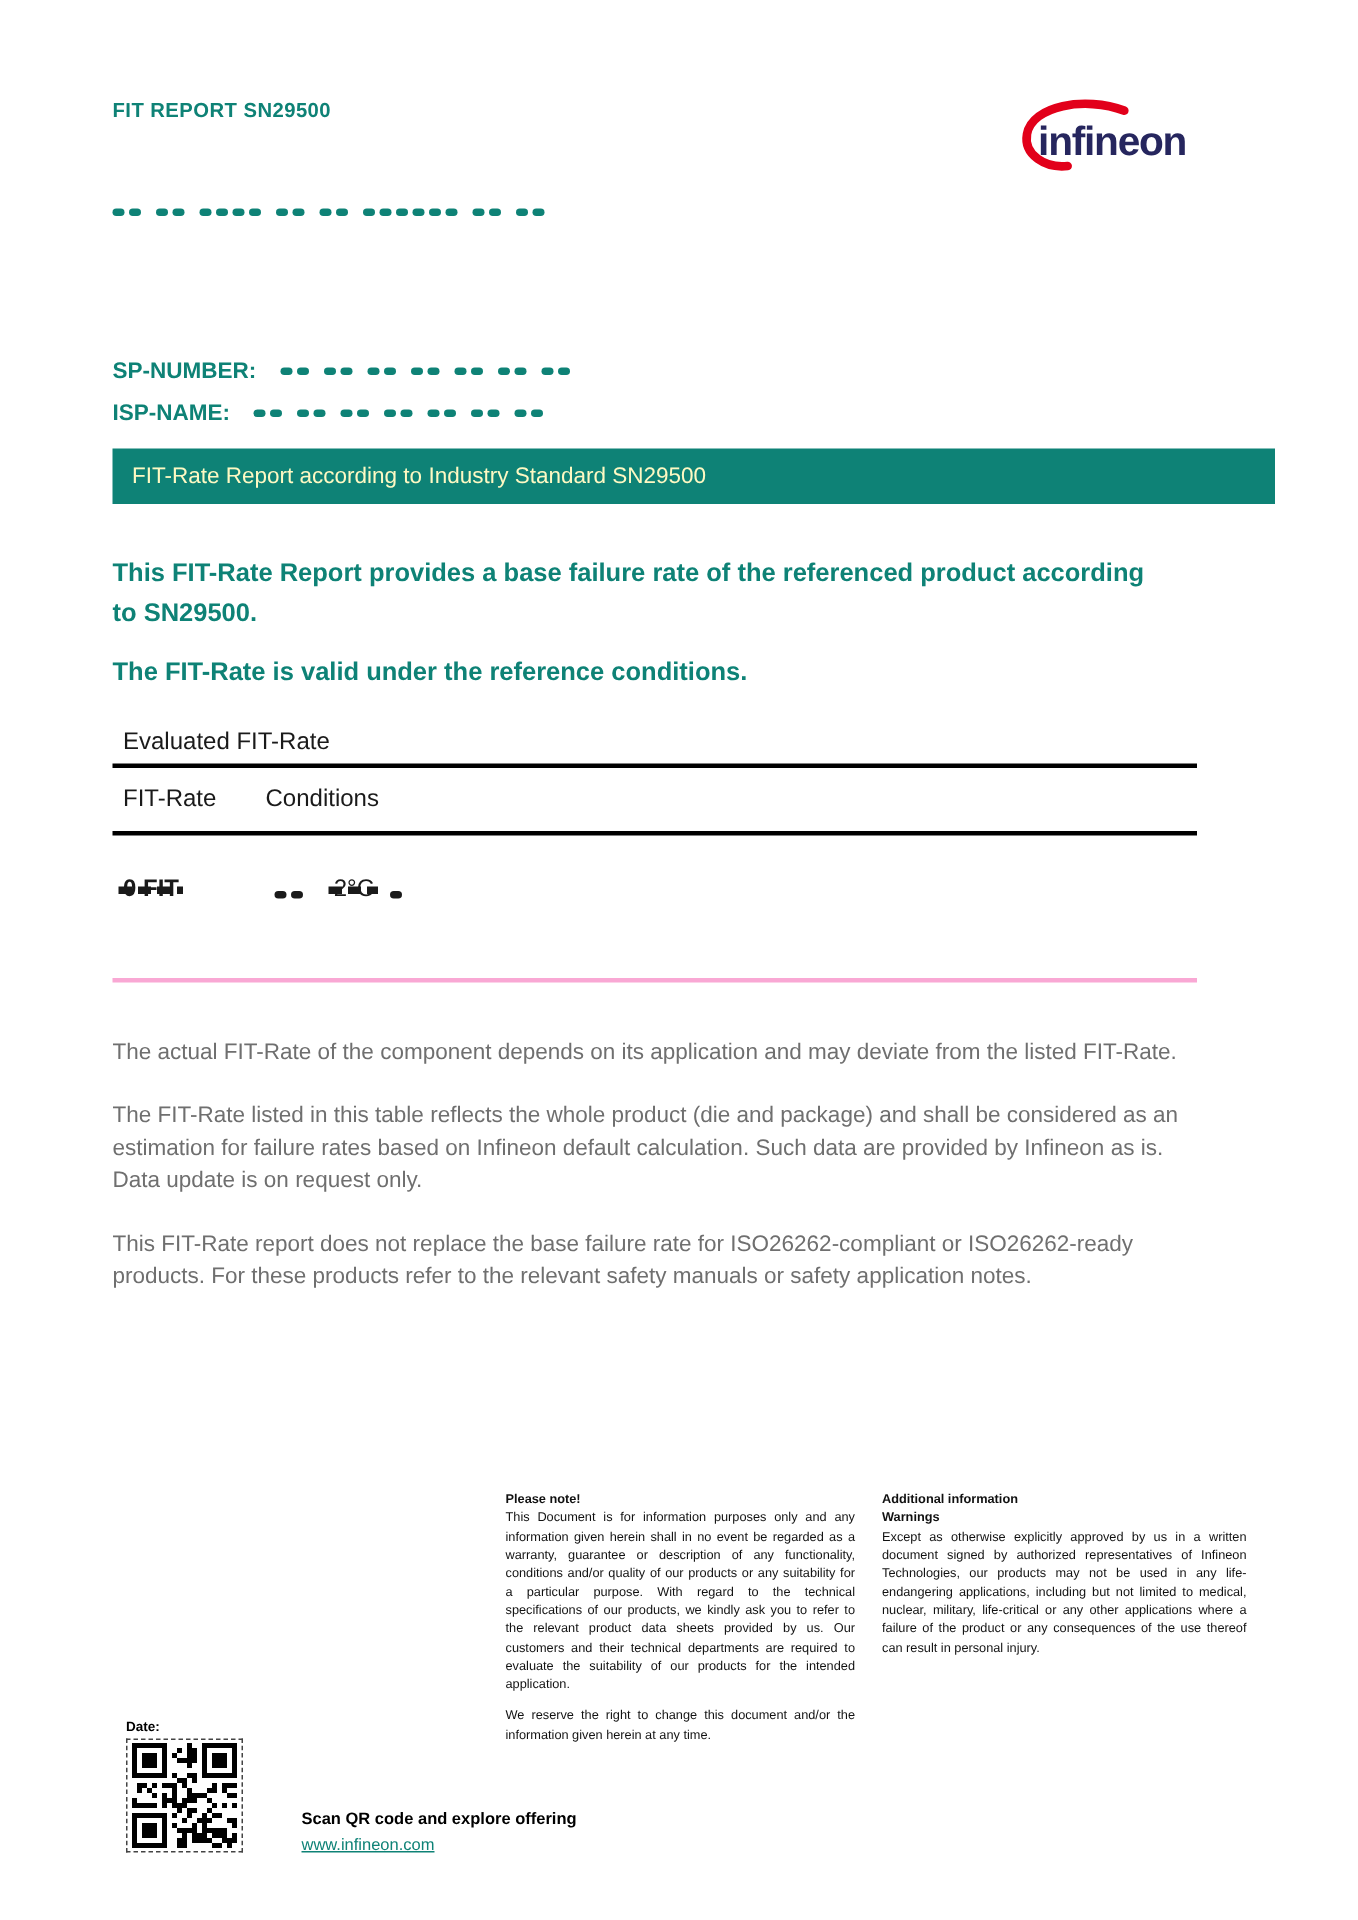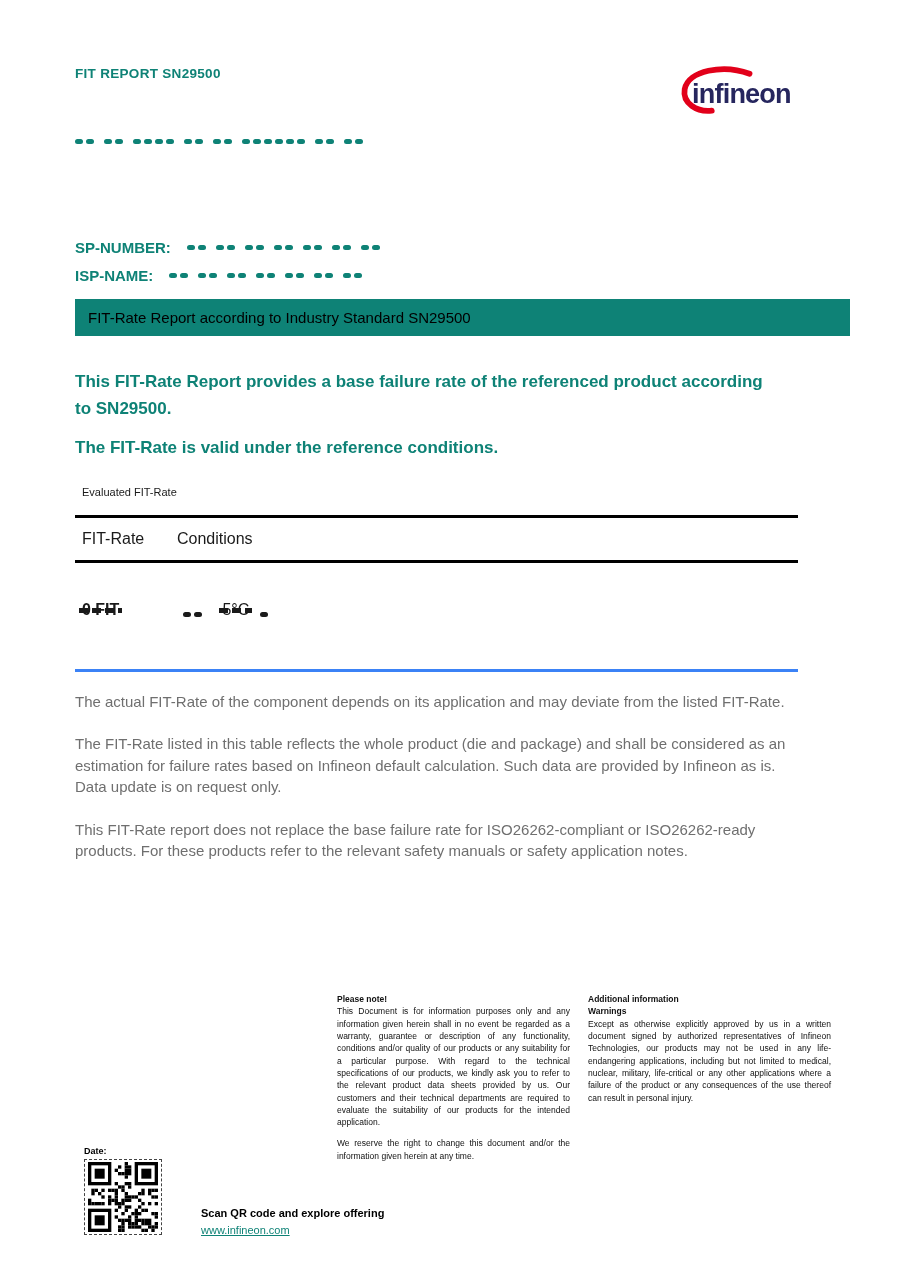--- a/index.html
+++ b/index.html
@@ -16,31 +16,31 @@
   .redact-dash{display:inline-block;width:8px;height:5px;border-radius:2.5px;background:currentColor;margin-right:3px}
   #redact-line1{position:absolute;left:75px;top:139px;color:#0e8276}
 
   
   .field{position:absolute;left:75px;display:flex;align-items:center;color:#0e8276;font-weight:bold;font-size:15px}
   #field-sp{top:239px}
   #field-isp{top:267px}
   .field .redact-wrap{margin-left:16px}
 
   
-  .banner{position:absolute;left:75px;top:299px;width:775px;height:37px;background:#0e8276;color:#000000;display:flex;align-items:center;padding-left:13px;font-size:15px}
+  .banner{position:absolute;left:75px;top:299px;width:775px;height:37px;background:#0e8276;color:#fef9c3;display:flex;align-items:center;padding-left:13px;font-size:15px}
 
   
   .h-intro{position:absolute;left:75px;top:368px;width:700px;color:#0e8276;font-size:17px;font-weight:bold;line-height:1.6}
   .h-valid{position:absolute;left:75px;top:438px;width:700px;color:#0e8276;font-size:17px;font-weight:bold}
 
   
   .fit-table{position:absolute;left:75px;top:486px;width:723px;color:#1a1a1a}
-  .tbl-caption{font-size:11px;padding:0 0 17px 7px}
+  .tbl-caption{font-size:16px;padding:0 0 5px 7px}
   .tbl-head{border-top:3px solid #000;display:flex;padding:12px 0;font-size:16px}
-  .tbl-row{border-top:3px solid #000;border-bottom:3px solid #3b82f6;display:flex;padding:38px 0 50px;font-size:16px}
+  .tbl-row{border-top:3px solid #000;border-bottom:3px solid #f9a8d4;display:flex;padding:27px 0 50px;font-size:16px}
   .c1{width:102px;padding-left:7px}
   .c2{width:345px}
   .c3{flex:1}
   .fit-val{font-weight:bold}
   .theta{font-style:italic;font-family:"DejaVu Serif",serif}
   sub{font-size:11px}
   .strike{position:relative;display:inline-block}
   .strike::after{content:"";position:absolute;left:-3px;right:-3px;top:50%;margin-top:-2.5px;height:5px;background:repeating-linear-gradient(90deg,#1a1a1a 0 9px,transparent 9px 13px)}
   .dark-redact{color:#1a1a1a;margin:0 6px;position:relative;top:2px}
 
@@ -205,21 +205,21 @@
       <span class="c1">
         <span class="fit-val strike">0 FIT</span>
       </span>
       <span class="c3">
         <span class="redact-wrap dark-redact">
             <span class="redact-group">
               <span class="redact-dash"></span>
               <span class="redact-dash"></span>
             </span>
           </span>
-        <span class="strike">5°C</span>
+        <span class="strike">2°C</span>
         <span class="redact-wrap dark-redact">
             <span class="redact-group">
               <span class="redact-dash"></span>
             </span>
           </span>
       </span>
     </div>
   </div>
 
   <div class="body-copy">

